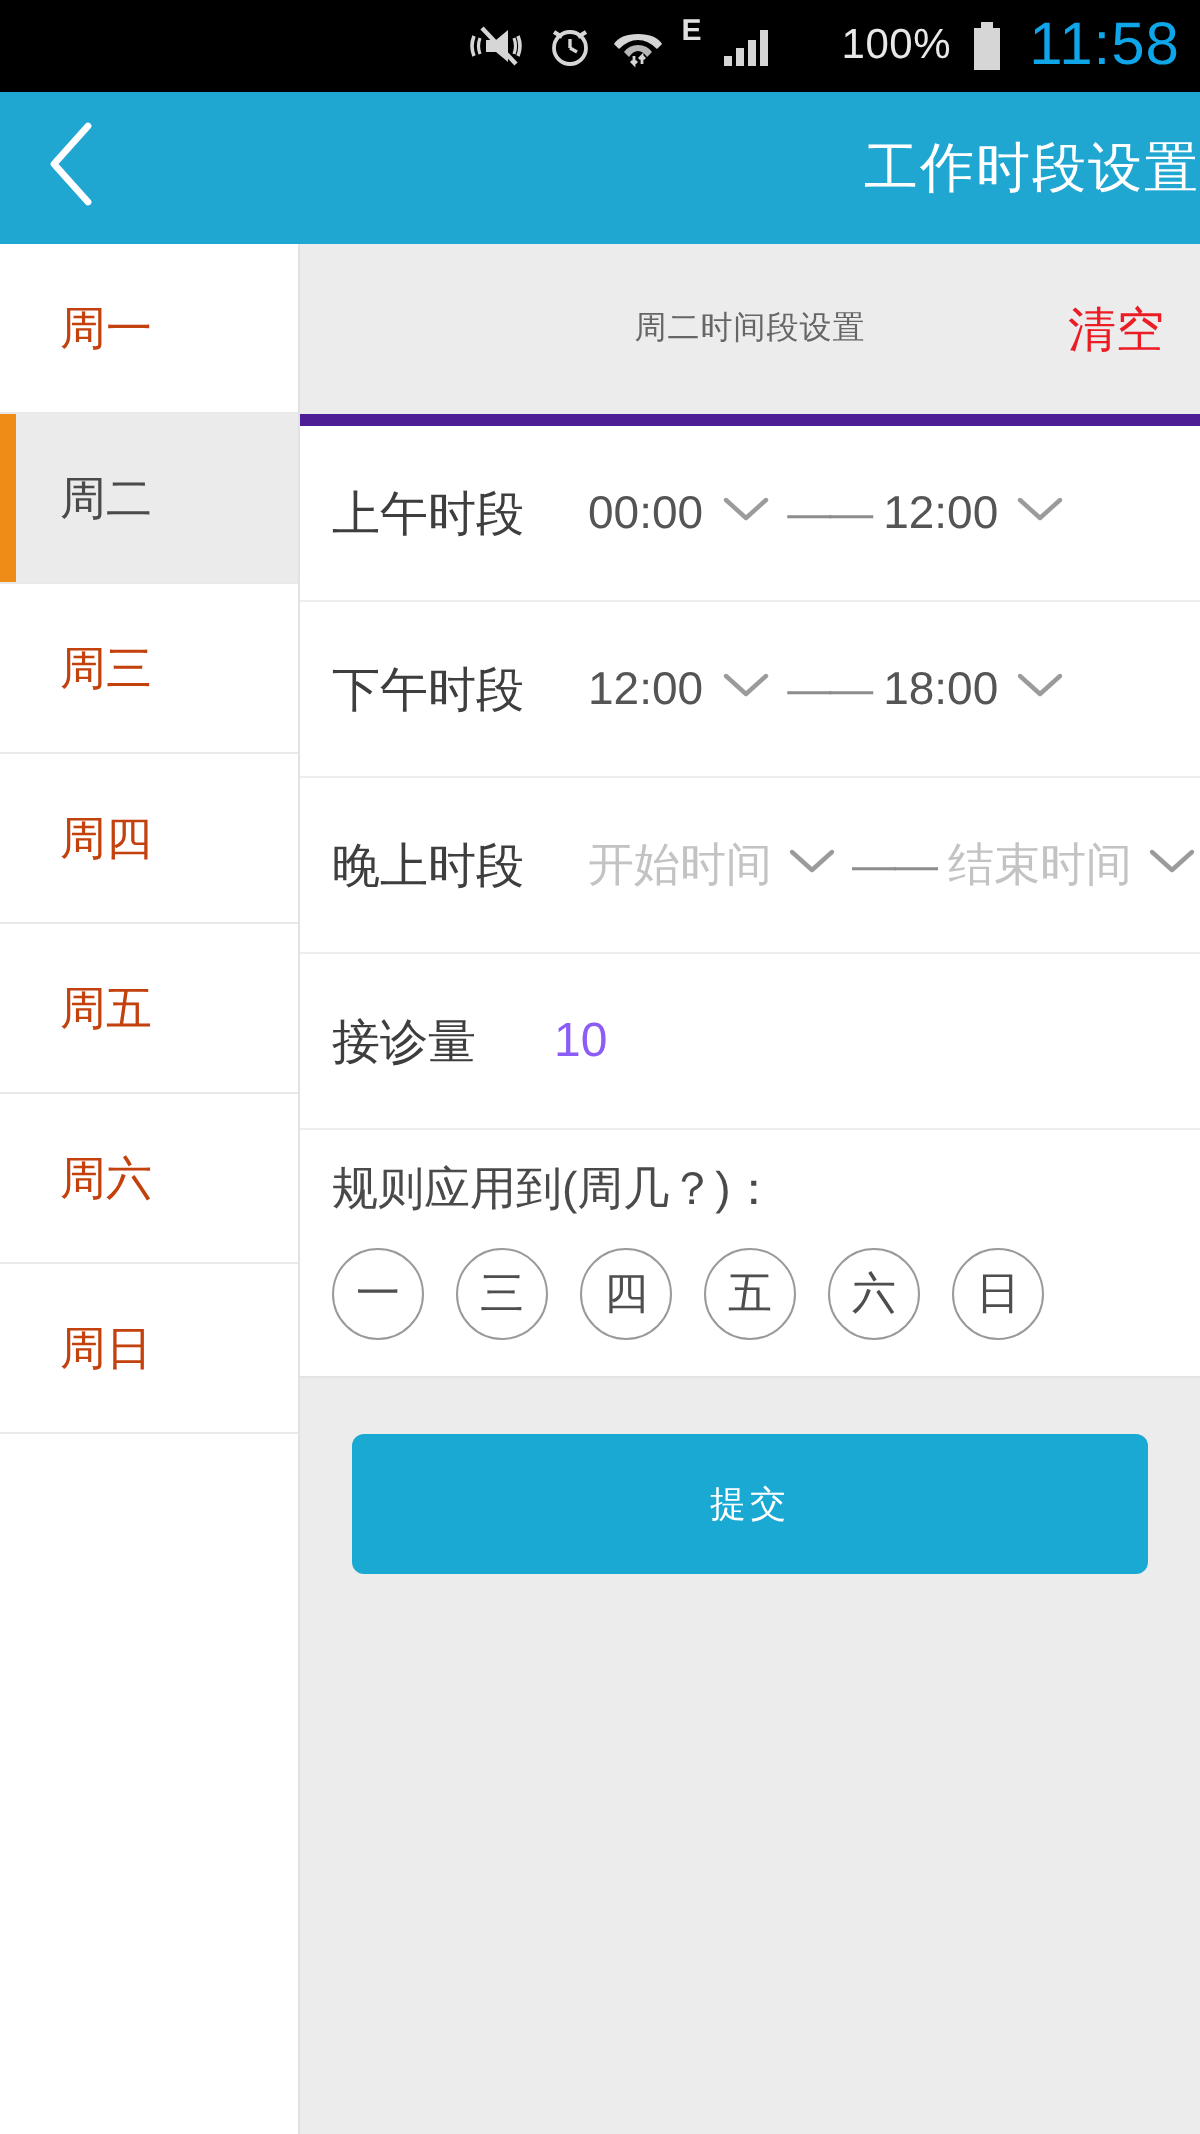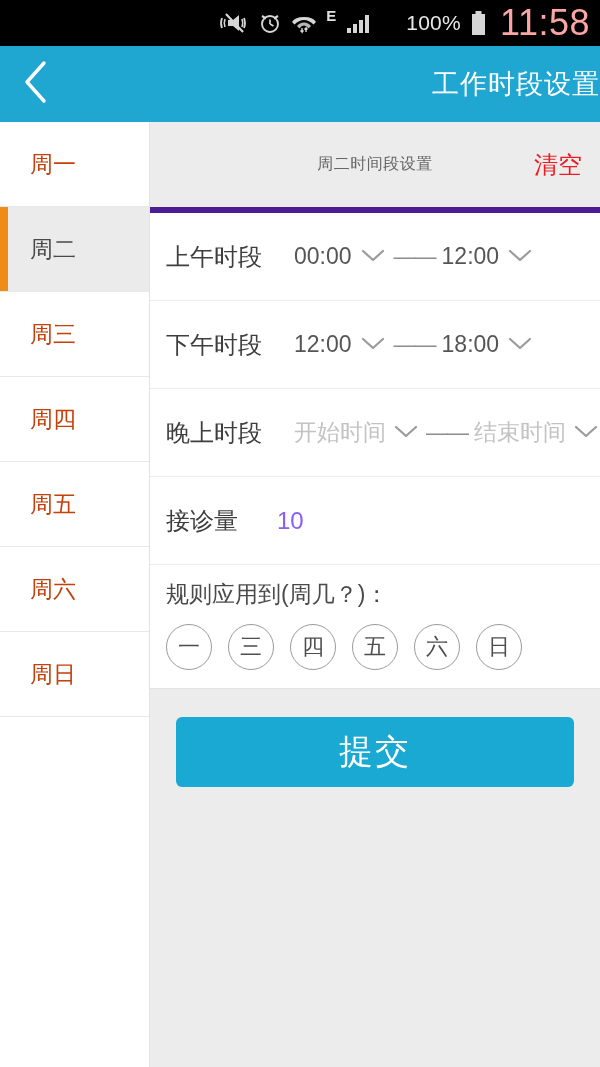--- a/index.html
+++ b/index.html
@@ -36,22 +36,22 @@
     justify-content: center;
     color: #d6d6d6;
   }
   .status-text {
     color: #e8e8e8;
     font-size: 21px;
     letter-spacing: .3px;
     margin-left: 24px;
   }
   .status-clock {
-    color: #fca5a5;
-    font-size: 36px;
+    color: #0ea5e9;
+    font-size: 30px;
     font-weight: 300;
     letter-spacing: .5px;
     margin-left: 4px;
     line-height: 1;
   }
   .net-letter {
     color: #e0e0e0;
     font-size: 15px;
     font-weight: 700;
     align-self: flex-start;
@@ -236,21 +236,21 @@
   .submit-wrap {
     padding: 28px 26px 0 26px;
   }
   .submit-btn {
     width: 100%;
     height: 70px;
     background: #1aa9d3;
     border: none;
     border-radius: 6px;
     color: #ffffff;
-    font-size: 34px;
+    font-size: 18px;
     font-family: inherit;
     letter-spacing: 2px;
     cursor: pointer;
   }
 
   .panel-filler { flex: 1 1 auto; background: #ececec; }
   .sidebar-filler { background: #ffffff; flex: 1 1 auto; }
 </style>
 </head>
 <body>

